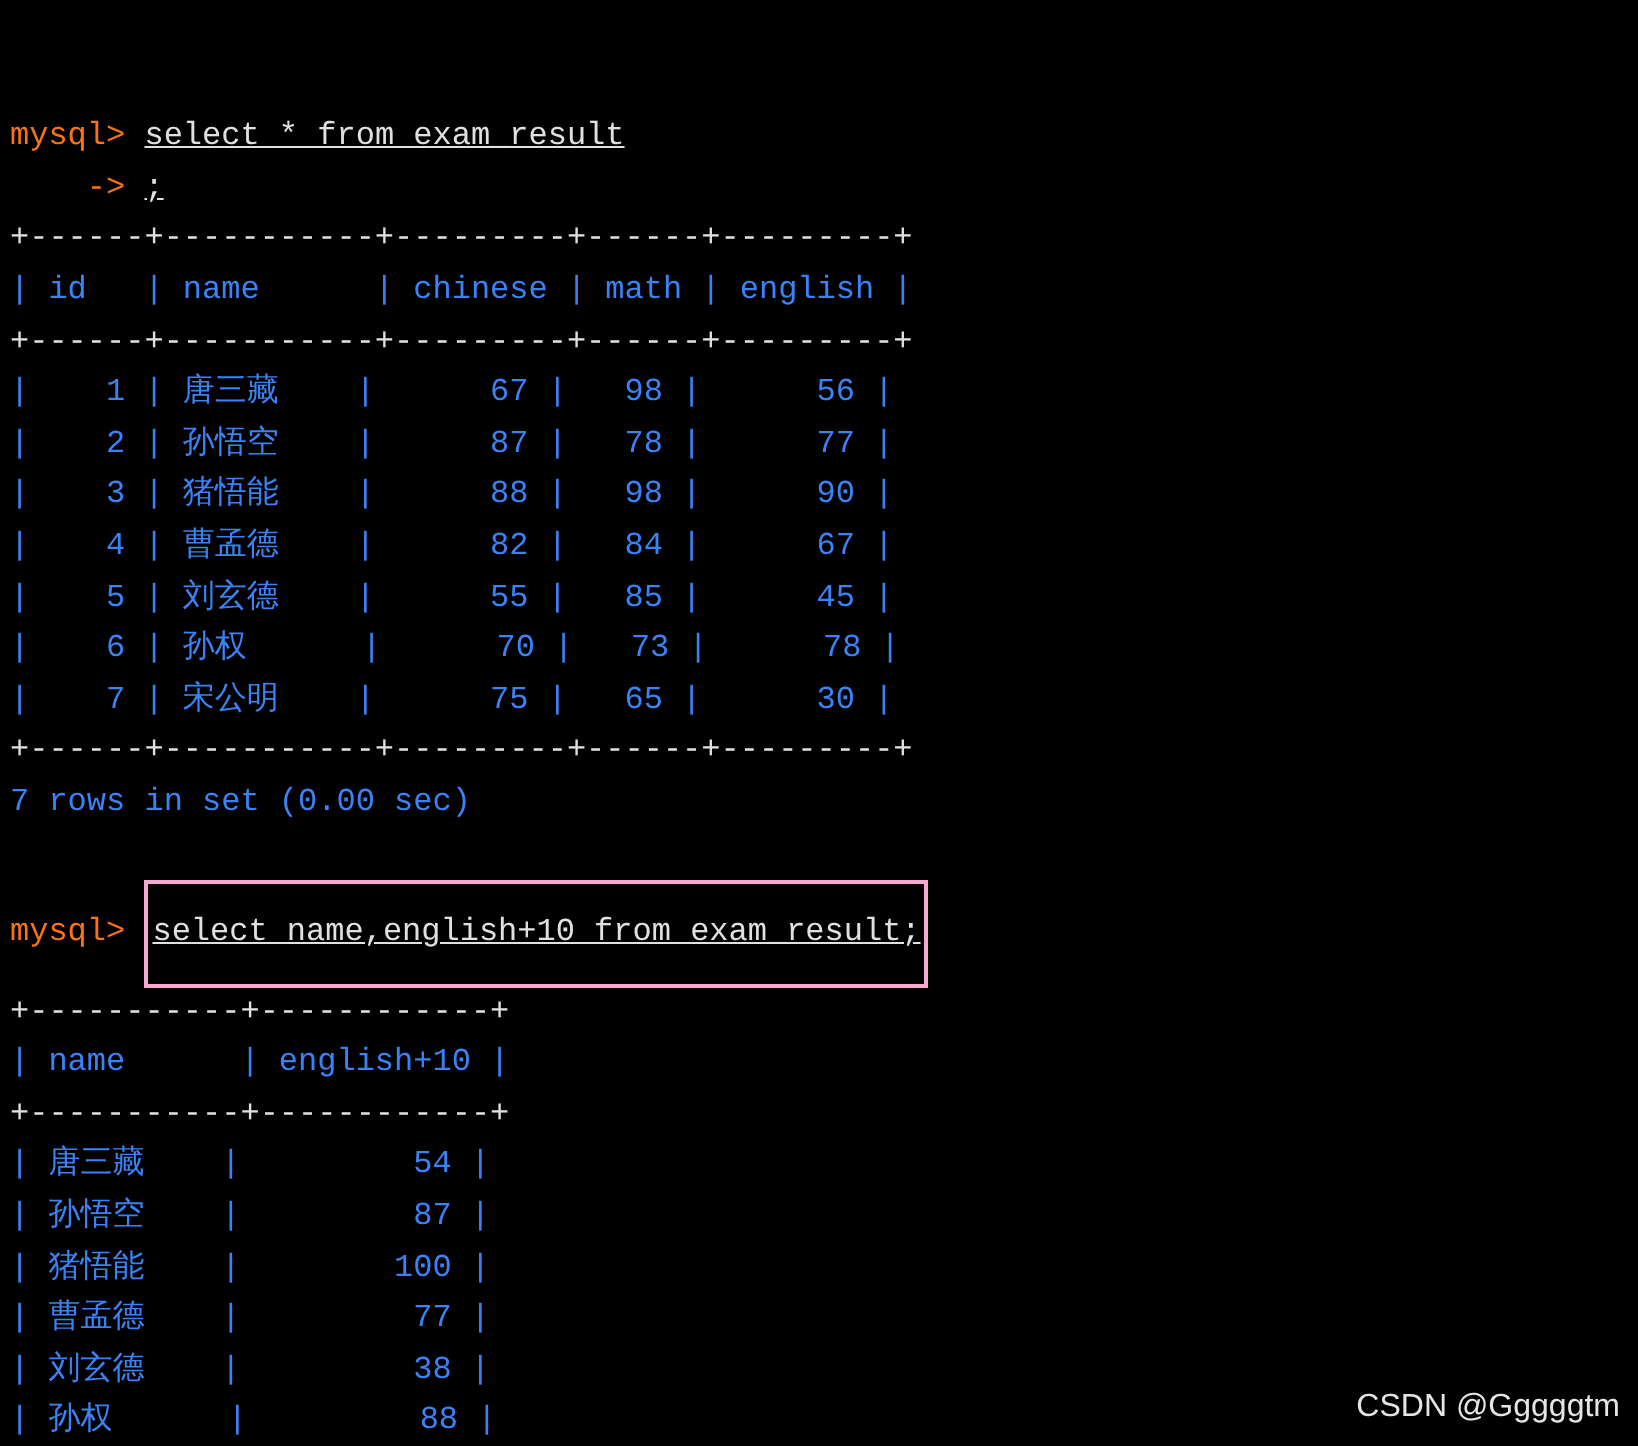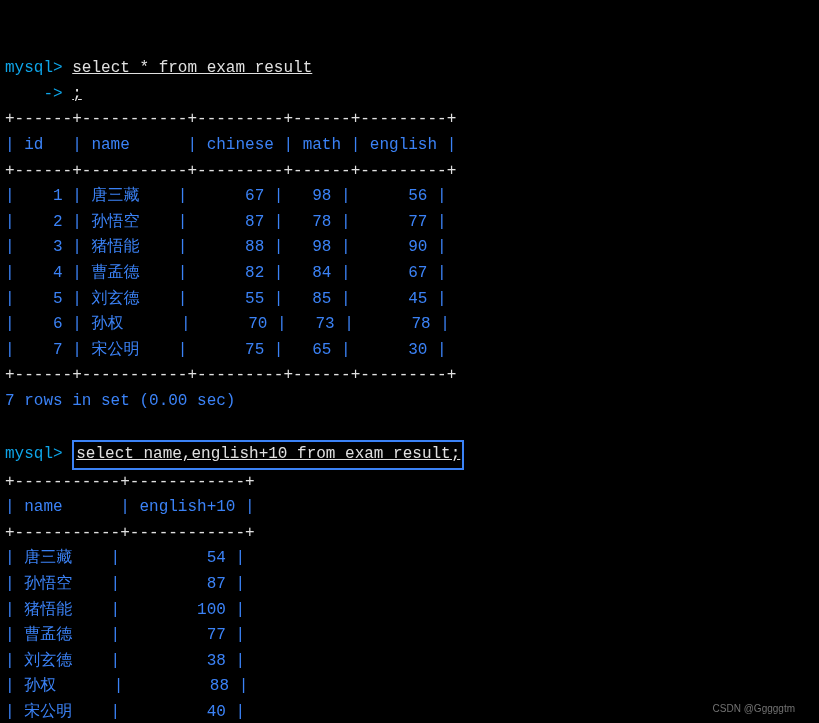--- a/index.html
+++ b/index.html
@@ -14,43 +14,43 @@
       font-size: 16px;
       line-height: 1.6;
       padding: 5px;
       width: 819px;
       height: 723px;
       white-space: pre;
       overflow: hidden;
       position: relative;
     }
     .prompt {
-      color: #0ea5e9;
+      color: #f97316;
     }
     .query {
       color: #e0e0e0;
       text-decoration: underline;
     }
     .sep {
       color: #e0e0e0;
     }
     .row {
       color: #3b82f6;
     }
     .hl {
-      border: 2px solid #3b82f6;
-      padding: 0 2px;
+      border: 2px solid #f9a8d4;
+      padding: 12px 2px;
       display: inline-block;
     }
     .watermark {
       position: absolute;
       bottom: 6px;
-      right: 24px;
-      color: #737373;
-      font-size: 10px;
+      right: 9px;
+      color: #e5e5e5;
+      font-size: 16px;
       font-family: Arial, sans-serif;
     }
   </style>
 </head>
 <body>
 
 <span class="prompt">mysql&gt; </span><span class="query">select * from exam_result</span>
 <span class="prompt">    -&gt; </span><span class="query">;</span>
 <span class="sep">+------+-----------+---------+------+---------+</span>
 <span class="row">| id   | name      | chinese | math | english |</span>

